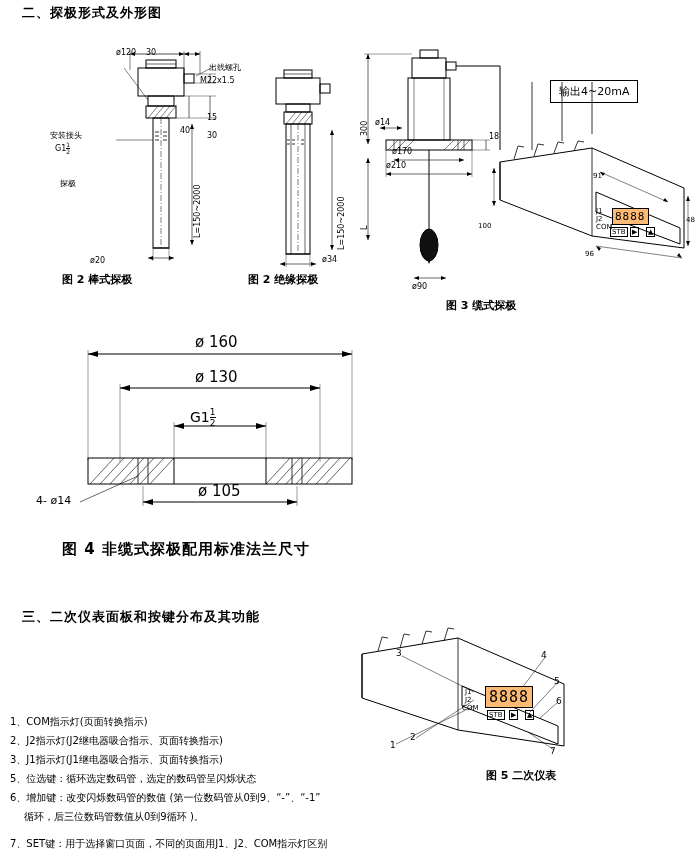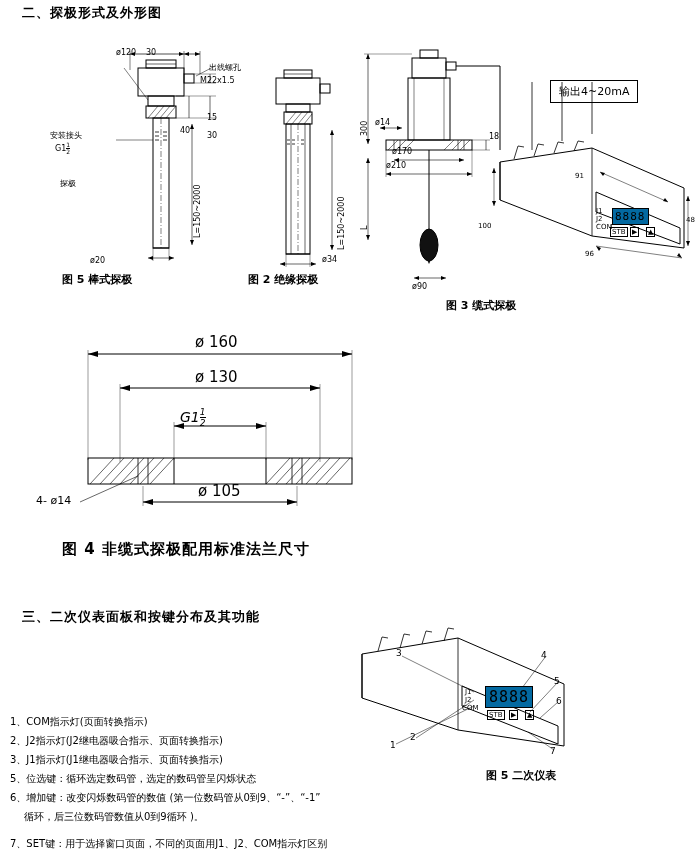--- a/index.html
+++ b/index.html
@@ -13,21 +13,21 @@
   .cap{font-size:11px;font-weight:bold;}
   .tiny{font-size:8px;}
   .tiny9{font-size:9px;}
   .tiny7{font-size:7px;}
   .list{font-size:10px;line-height:19px;}
   .rot90{transform:rotate(-90deg);transform-origin:0 0;white-space:nowrap;}
   svg{display:block;overflow:visible;}
   .dimtxt11{font-size:11px;}
   .big{font-size:15px;}
   .lcd{
-    background:#0369a1;border:1px solid #000;color:#000;
+    background:#fdba74;border:1px solid #000;color:#000;
     font-family:"DejaVu Sans Mono","Liberation Mono",monospace;
     letter-spacing:1px;
   }
 </style>
 </head>
 <body>
 
 <div class="abs sec-title" style="left:22px;top:4px;">二、探极形式及外形图</div>
 
 <svg class="abs" style="left:60px;top:40px;" width="200" height="230">
@@ -103,21 +103,21 @@
 <div class="abs tiny" style="left:207px;top:131px;">30</div>
 <div class="abs tiny" style="left:180px;top:126px;">40</div>
 <div class="abs tiny" style="left:50px;top:130px;">安装接头</div>
 <div class="abs tiny" style="left:55px;top:142px;">
   <span>G1</span><span style="display:inline-block;vertical-align:middle;font-size:6px;line-height:6px;text-align:center;">
     <span>1</span><span style="display:block;border-top:1px solid #000;">2</span></span>
 </div>
 <div class="abs tiny" style="left:60px;top:178px;">探极</div>
 <div class="abs tiny rot90" style="left:193px;top:238px;">L=150~2000</div>
 <div class="abs tiny" style="left:90px;top:256px;">ø20</div>
-<div class="abs cap" style="left:62px;top:272px;">图 5  棒式探极</div>
+<div class="abs cap" style="left:62px;top:272px;">图 2  棒式探极</div>
 
 <svg class="abs" style="left:240px;top:60px;" width="130" height="215">
   <rect x="36" y="18" width="44" height="26" fill="none" stroke="#000" stroke-width="1"></rect>
   <rect x="44" y="10" width="28" height="8" fill="none" stroke="#000" stroke-width="1"></rect>
   <line x1="44" y1="14" x2="72" y2="14" stroke="#000" stroke-width="0.6"></line>
   <rect x="80" y="24" width="10" height="9" fill="none" stroke="#000" stroke-width="1"></rect>
   <rect x="46" y="44" width="24" height="8" fill="none" stroke="#000" stroke-width="1"></rect>
   <rect x="44" y="52" width="28" height="12" fill="none" stroke="#000" stroke-width="1"></rect>
   <g stroke="#000" stroke-width="0.5">
     <line x1="46" y1="64" x2="56" y2="52"></line>
@@ -256,21 +256,21 @@
   <polygon points="196,56 194,61 198,61" fill="#000"></polygon>
   <polygon points="196,106 194,101 198,101" fill="#000"></polygon>
 
   <g stroke="#000" stroke-width="0.8" fill="none">
     <path d="M40 -58 L40 10"></path>
       <path d="M70 -58 L70 1"></path>
       <path d="M100 -58 L100 -6"></path>
   </g>
 </svg>
 
-<div class="abs tiny7" style="left:575px;top:172px;">91</div>
+<div class="abs tiny7" style="left:593px;top:172px;">91</div>
 <div class="abs tiny7" style="left:585px;top:250px;">96</div>
 <div class="abs tiny7" style="left:478px;top:222px;">100</div>
 <div class="abs tiny7" style="left:686px;top:216px;">48</div>
 
 <div class="abs" style="left:596px;top:205px;width:96px;height:36px;">
   <div class="abs tiny7" style="left:0px;top:2px;">J1</div>
   <div class="abs tiny7" style="left:0px;top:10px;">J2</div>
   <div class="abs tiny7" style="left:0px;top:18px;">COM</div>
   <div class="abs lcd" style="left:16px;top:3px;font-size:11px;padding:1px 2px;">8888</div>
   <div class="abs tiny7" style="left:14px;top:22px;border:1px solid #000;padding:0 1px;">STB</div>
@@ -336,21 +336,21 @@
   <polygon points="73,172 83,169 83,175" fill="#000"></polygon>
   <polygon points="227,172 217,169 217,175" fill="#000"></polygon>
   <line x1="73" y1="156" x2="73" y2="176" stroke="#000" stroke-width="0.4"></line>
   <line x1="227" y1="156" x2="227" y2="176" stroke="#000" stroke-width="0.4"></line>
 
   <line x1="10" y1="172" x2="68" y2="146" stroke="#000" stroke-width="0.6"></line>
 </svg>
 
 <div class="abs big" style="left:195px;top:333px;">ø 160</div>
 <div class="abs big" style="left:195px;top:368px;">ø 130</div>
-<div class="abs" style="left:180px;top:407px;font-size:14px;font-style:italic;">
+<div class="abs" style="left:190px;top:407px;font-size:14px;">
   <span>G1</span><span style="display:inline-block;vertical-align:middle;font-size:9px;line-height:10px;text-align:center;">
     <span>1</span><span style="display:block;border-top:1px solid #000;">2</span></span>
 </div>
 <div class="abs big" style="left:198px;top:482px;">ø 105</div>
 <div class="abs dimtxt11" style="left:36px;top:494px;">4- ø14</div>
 <div class="abs" style="left:62px;top:540px;font-size:15px;font-weight:bold;letter-spacing:1px;">图 4  非缆式探极配用标准法兰尺寸</div>
 
 <div class="abs sec-title" style="left:22px;top:608px;">三、二次仪表面板和按键分布及其功能</div>
 
 <div class="abs list" style="left:10px;top:712px;width:400px;">

